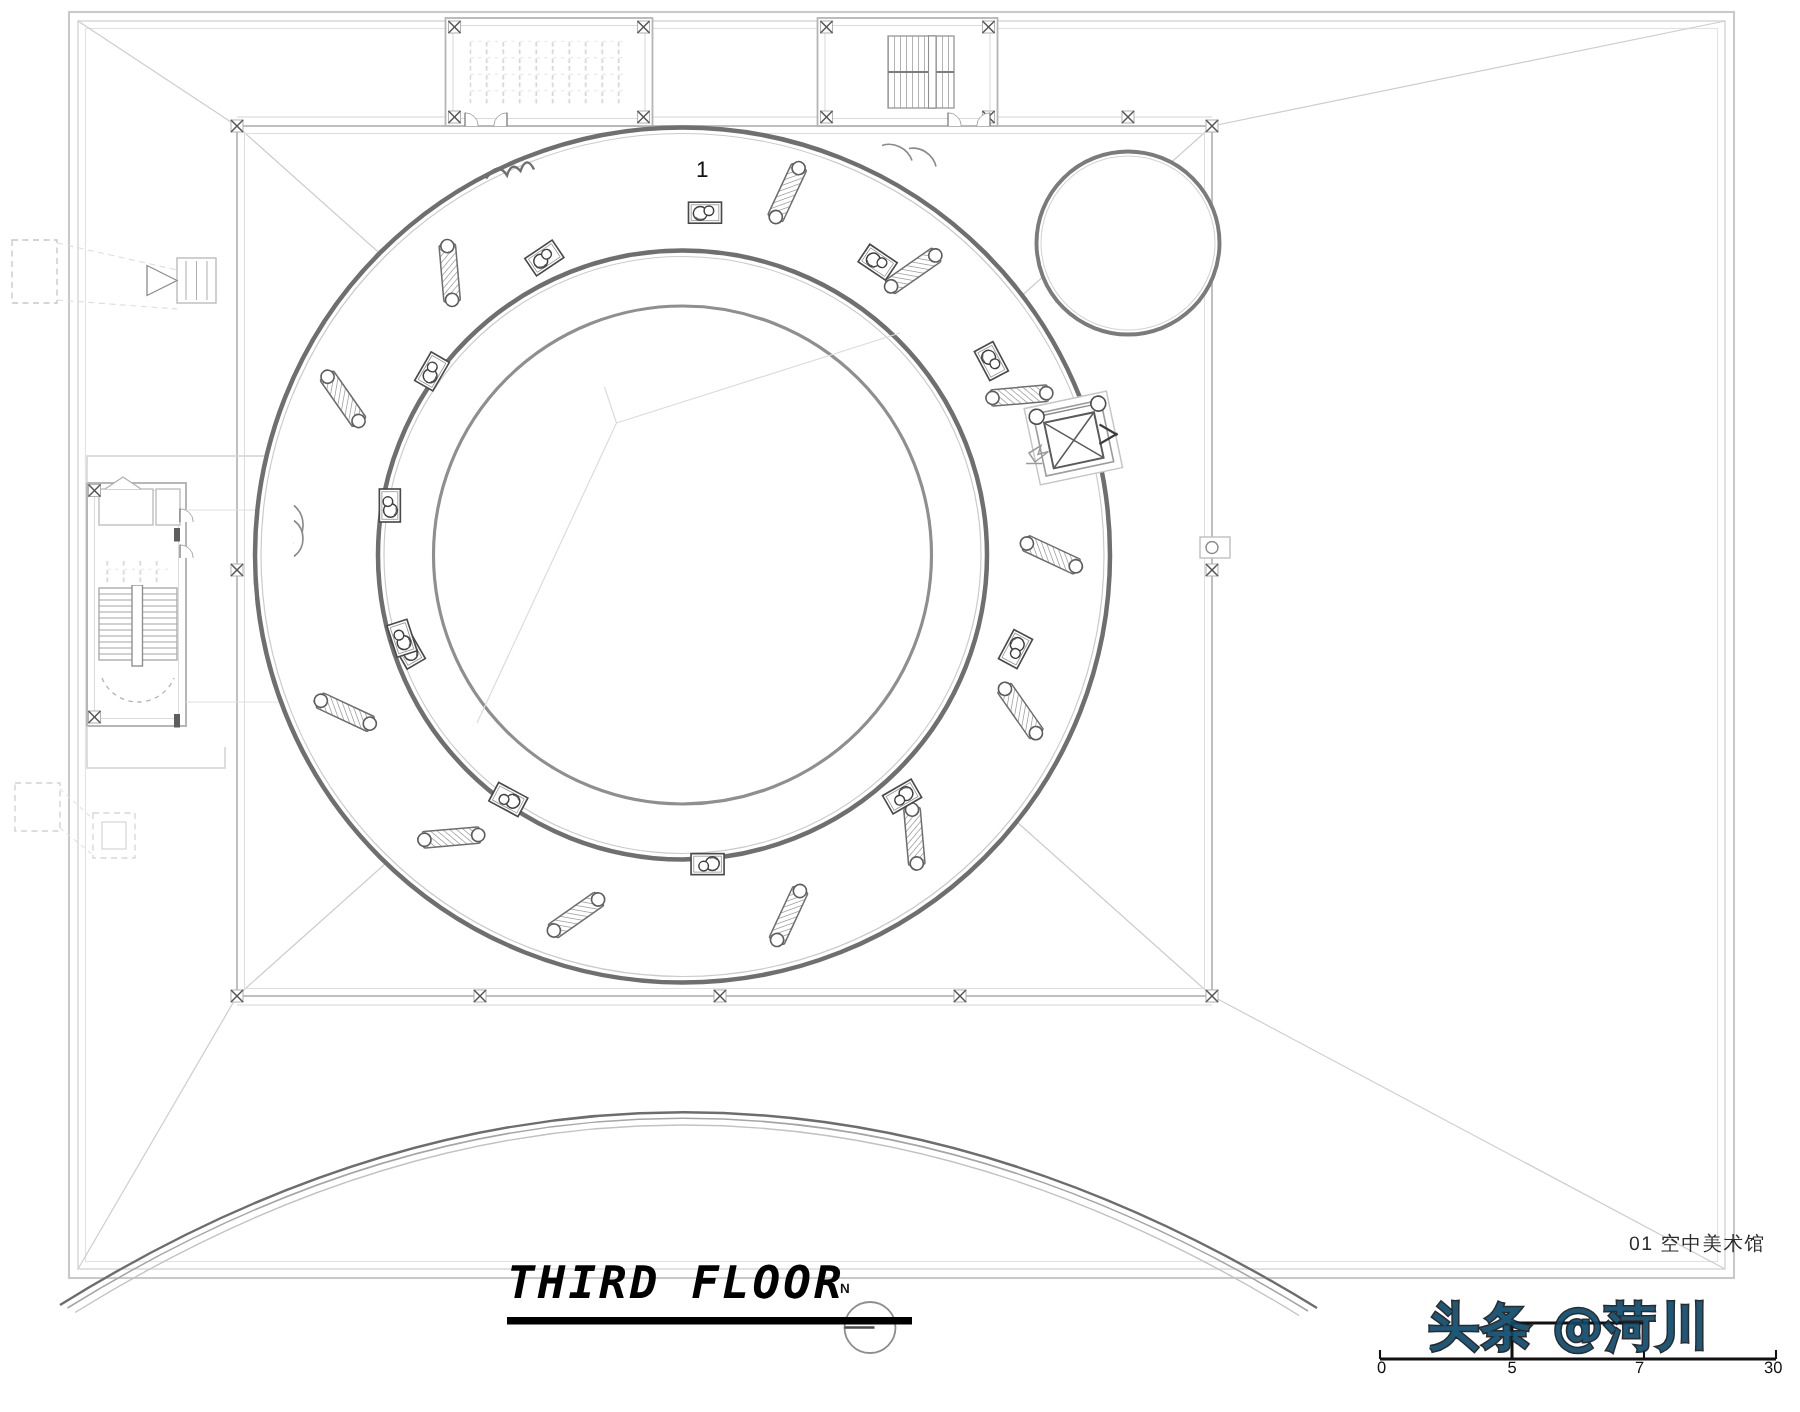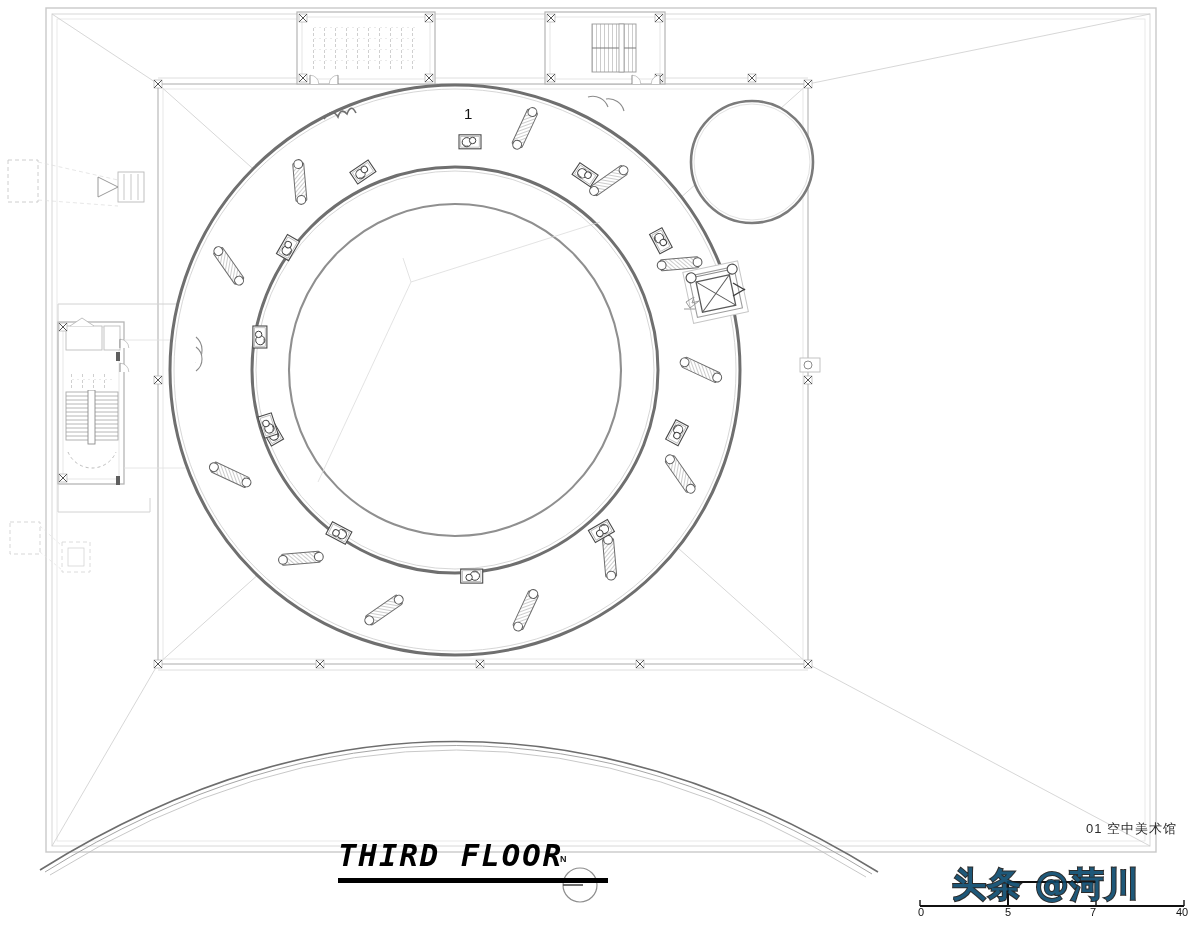--- a/index.html
+++ b/index.html
@@ -405,16 +405,16 @@
 </div>
 
 <div class="overlay" id="project-caption">01  空中美术馆</div>
 
 <div class="overlay" id="room-number-1">1</div>
 
 <div class="overlay" id="scale-bar">
   <span class="scale-tick-label" style="left:-2px">0</span>
   <span class="scale-tick-label" style="left:85px">5</span>
   <span class="scale-tick-label" style="left:170px">7</span>
-  <span class="scale-tick-label" style="left:256px">40</span>
+  <span class="scale-tick-label" style="left:256px">30</span>
 </div>
 
 <div class="overlay" id="watermark">头条 @菏川</div>
 
 </body></html>

